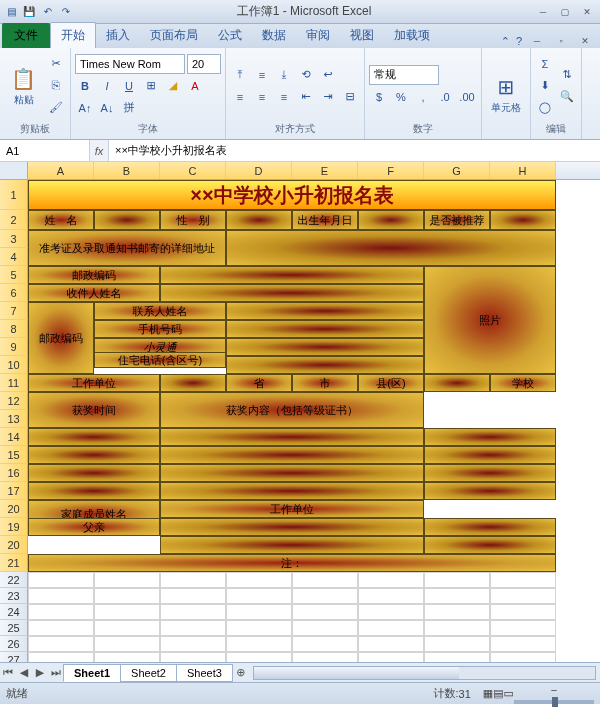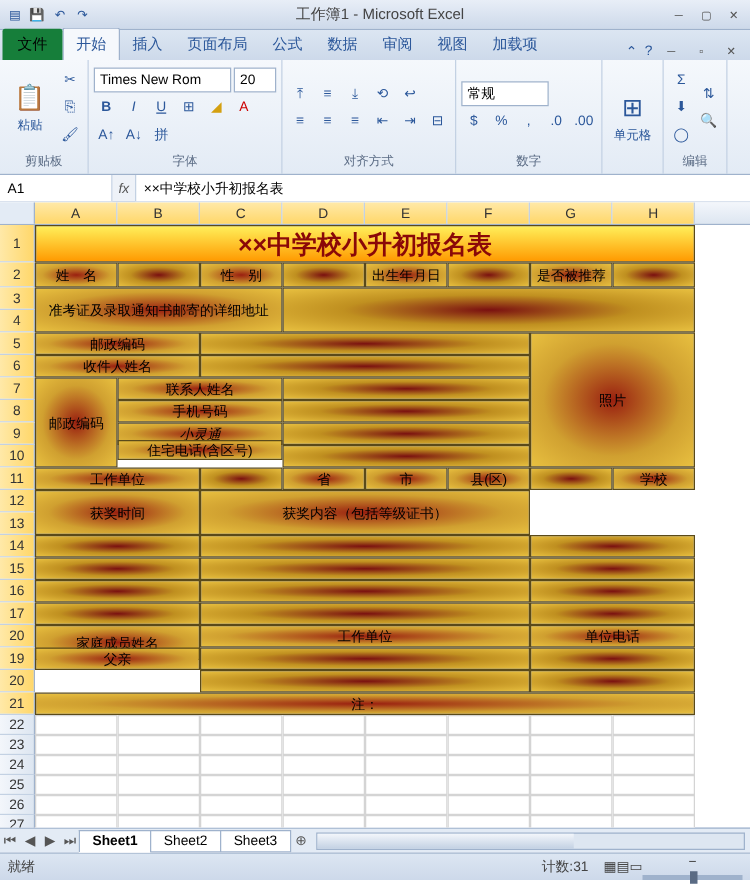--- a/index.html
+++ b/index.html
@@ -302,21 +302,20 @@
         <div class="cell " style="left: 132px; top: 266px; width: 264px; height: 18px;"></div>
         <div class="cell " style="left: 396px; top: 266px; width: 132px; height: 18px;"></div>
         <div class="cell " style="left: 0px; top: 284px; width: 132px; height: 18px;"></div>
         <div class="cell " style="left: 132px; top: 284px; width: 264px; height: 18px;"></div>
         <div class="cell " style="left: 396px; top: 284px; width: 132px; height: 18px;"></div>
         <div class="cell " style="left: 0px; top: 302px; width: 132px; height: 18px;"></div>
         <div class="cell " style="left: 132px; top: 302px; width: 264px; height: 18px;"></div>
         <div class="cell " style="left: 396px; top: 302px; width: 132px; height: 18px;"></div>
         <div class="cell label" style="left: 0px; top: 320px; width: 132px; height: 28px;">家庭成员姓名</div>
         <div class="cell label" style="left: 132px; top: 320px; width: 264px; height: 18px;">工作单位</div>
-        <div class="cell label" style="left: 396px; top: 320px; width: 132px; height: 18px;">单位电话</div>
         <div class="cell label" style="left: 0px; top: 338px; width: 132px; height: 18px;">父亲</div>
         <div class="cell " style="left: 132px; top: 338px; width: 264px; height: 18px;"></div>
         <div class="cell " style="left: 396px; top: 338px; width: 132px; height: 18px;"></div>
         <div class="cell " style="left: 132px; top: 356px; width: 264px; height: 18px;"></div>
         <div class="cell " style="left: 396px; top: 356px; width: 132px; height: 18px;"></div>
         <div class="cell label" style="left: 0px; top: 374px; width: 528px; height: 18px;">注：</div>
         <div class="cell plain" style="left: 0px; top: 392px; width: 66px; height: 16px;"></div>
         <div class="cell plain" style="left: 66px; top: 392px; width: 66px; height: 16px;"></div>
         <div class="cell plain" style="left: 132px; top: 392px; width: 66px; height: 16px;"></div>
         <div class="cell plain" style="left: 198px; top: 392px; width: 66px; height: 16px;"></div>

